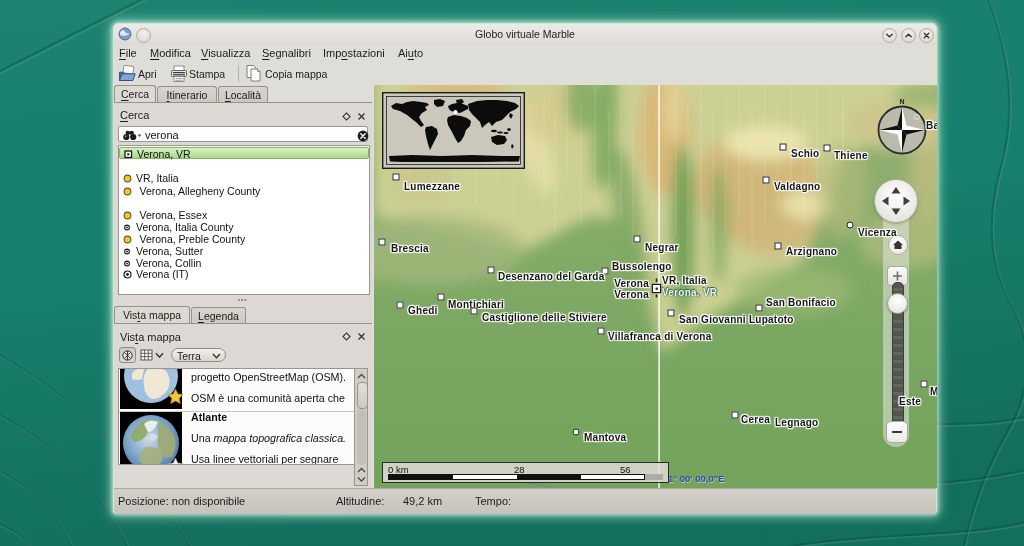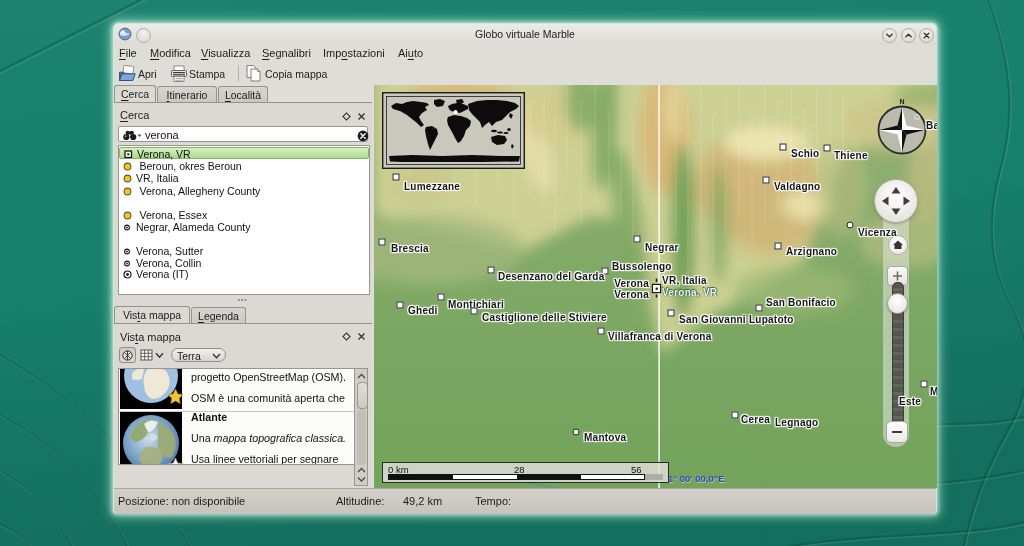--- a/index.html
+++ b/index.html
@@ -191,26 +191,20 @@
         </svg>
       </div>
       <div id="reslist">
         <div class="row rowsel" style="top:1px">
           <svg class="ic" width="9" height="9">
               <rect x="1" y="1" width="6.5" height="6.5" fill="#fff" stroke="#1a1a1a" stroke-width="1.3"></rect>
               <rect x="3.3" y="3.3" width="2" height="2" fill="#1a1a1a"></rect>
             </svg>
           <span class="t">Verona, VR</span>
         </div>
-        <div class="row" style="top:13.6px">
-          <svg class="ic" width="9" height="9">
-              <circle cx="4.5" cy="4.5" r="3.4" fill="#ecc630" stroke="#6d5c22" stroke-width="1.1"></circle>
-            </svg>
-          <span class="t" style="left:20.5px">Beroun, okres Beroun</span>
-        </div>
         <div class="row" style="top:26.1px">
           <svg class="ic" width="9" height="9">
               <circle cx="4.5" cy="4.5" r="3.4" fill="#ecc630" stroke="#6d5c22" stroke-width="1.1"></circle>
             </svg>
           <span class="t">VR, Italia</span>
         </div>
         <div class="row" style="top:38.7px">
           <svg class="ic" width="9" height="9">
               <circle cx="4.5" cy="4.5" r="3.4" fill="#ecc630" stroke="#6d5c22" stroke-width="1.1"></circle>
             </svg>
@@ -220,21 +214,27 @@
           <svg class="ic" width="9" height="9">
               <circle cx="4.5" cy="4.5" r="3.4" fill="#ecc630" stroke="#6d5c22" stroke-width="1.1"></circle>
             </svg>
           <span class="t" style="left:20.5px">Verona, Essex</span>
         </div>
         <div class="row" style="top:75.2px">
           <svg class="ic" width="9" height="9">
               <circle cx="4" cy="4.5" r="2.4" fill="#fff" stroke="#1a1a1a" stroke-width="1.1"></circle>
               <circle cx="4" cy="4.5" r="0.9" fill="#1a1a1a"></circle>
             </svg>
-          <span class="t">Negrar, Alameda County</span>
+          <span class="t">Verona, Italia County</span>
+        </div>
+        <div class="row" style="top:87.4px">
+          <svg class="ic" width="9" height="9">
+              <circle cx="4.5" cy="4.5" r="3.4" fill="#ecc630" stroke="#6d5c22" stroke-width="1.1"></circle>
+            </svg>
+          <span class="t" style="left:20.5px">Verona, Preble County</span>
         </div>
         <div class="row" style="top:111px">
           <svg class="ic" width="9" height="9">
               <circle cx="4" cy="4.5" r="2.4" fill="#fff" stroke="#1a1a1a" stroke-width="1.1"></circle>
               <circle cx="4" cy="4.5" r="0.9" fill="#1a1a1a"></circle>
             </svg>
           <span class="t">Verona, Collin</span>
         </div>
         <div class="row" style="top:99.3px">
           <svg class="ic" width="9" height="9">
@@ -511,21 +511,21 @@
 
       <svg class="abs" style="left:276px;top:193px" width="13" height="20" viewBox="0 0 13 20">
         <rect x="2.4" y="6.4" width="8.2" height="8.2" fill="#fff" stroke="#1c1c1c" stroke-width="1.2"></rect>
         <rect x="5.6" y="9.6" width="2.2" height="2.2" fill="#1c1c1c"></rect>
         <path d="M6.5,0.5 V4 M6.5,16.5 V19.5" stroke="#1c1c1c" stroke-width="1.6"></path>
       </svg>
 
       <div id="scalebar">
         <span class="abs" style="left:5px;top:1px">0 km</span>
         <span class="abs" style="left:131px;top:1px">28</span>
-        <span class="abs" style="left:248px;top:1px">56</span>
+        <span class="abs" style="left:237px;top:1px">56</span>
         <div class="abs" style="left:5px;top:11px;width:275px;height:6px;background:#aeaca6"></div>
         <div class="abs" style="left:5px;top:11px;width:257px;height:6px;box-sizing:border-box;border:1px solid #111;
           background:linear-gradient(90deg,#111 0 64px,#fff 64px 128.5px,#111 128.5px 192.5px,#fff 192.5px 257px)"></div>
       </div>
       <div class="abs" style="left:294px;top:388px;font-size:9.5px;font-weight:bold;color:#3448bb;
         text-shadow:0.5px 0.5px 0 rgba(255,255,255,0.5)">1° 00' 00,0"E</div>
     </div>
 
     <div id="statusbar">
       <span class="abs" style="left:4px;top:6px">Posizione: non disponibile</span>

